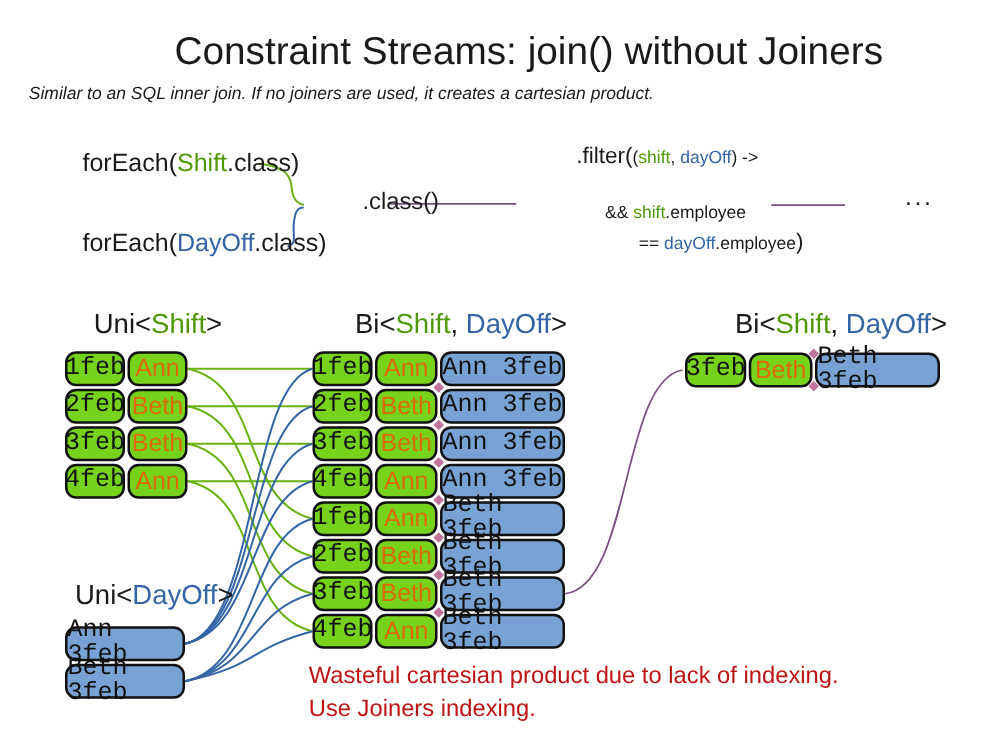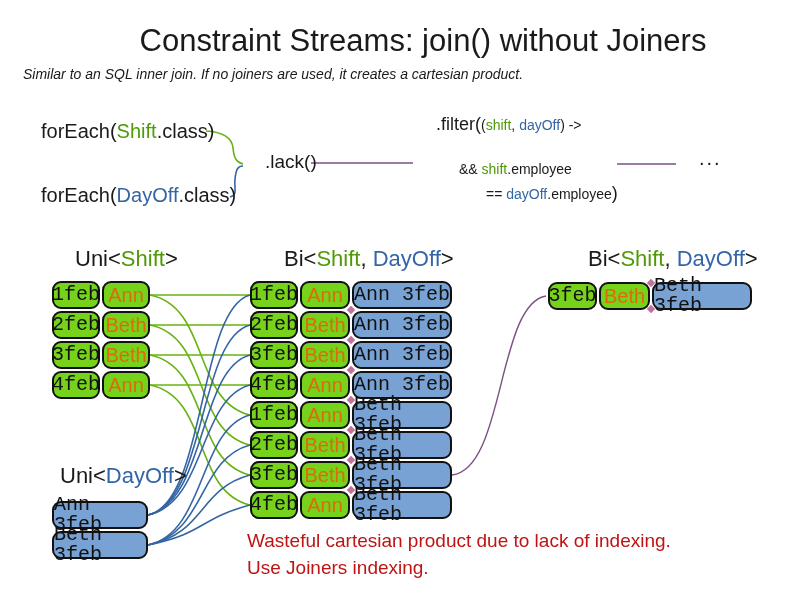--- a/index.html
+++ b/index.html
@@ -14,21 +14,21 @@
   .wire-bracket-green{stroke:var(--green_line);stroke-width:1.6;}
   .wire-bracket-blue{stroke:var(--blue_line);stroke-width:1.6;}
   .wire-purple{stroke:var(--purple_line);stroke-width:1.4;}
   .wire-green{stroke:var(--green_line);stroke-width:1.6;}
   .wire-blue{stroke:var(--blue_line);stroke-width:1.6;}
 
   .txt{position:absolute;white-space:nowrap;color:var(--ink);z-index:4;padding-left:23px;}
   .title{left:0;top:23px;width:800px;text-align:center;font-size:31px;}
   .subtitle{left:0;top:66px;width:800px;text-align:left;font-size:14px;font-style:italic;}
 
-  .code{font-size:14px;}
+  .code{font-size:14px;margin-left:25px;}
   .fe1{left:18px;top:120px;font-size:20px;}
   .fe2{left:18px;top:184px;font-size:20px;}
   .joinlbl{left:242px;top:151px;font-size:19px;}
   .f1{left:413px;top:114px;}
   .f2{left:436px;top:141px;}
   .f3{left:436px;top:161px;}
   .f4{left:463px;top:183px;}
   .big{font-size:18px;}
   .ell{left:676px;top:147px;font-size:20px;letter-spacing:2px;}
 
@@ -86,21 +86,21 @@
       <path d="M148 545 C206 533 198 489 250 475" class="wire-blue"></path>
       <path d="M148 545 C206 533 198 519 250 505" class="wire-blue"></path>
       <path d="M452 475 C505 469 497 304 546 296" class="wire-purple"></path>
     </svg>
 
   <div class="txt title">Constraint Streams: join() without Joiners</div>
   <div class="txt subtitle">Similar to an SQL inner join. If no joiners are used, it creates a cartesian product.</div>
 
   <div class="txt code fe1"><span class="c-ink">forEach(</span><span class="c-green">Shift</span><span class="c-ink">.class)</span></div>
   <div class="txt code fe2"><span class="c-ink">forEach(</span><span class="c-blue">DayOff</span><span class="c-ink">.class)</span></div>
-  <div class="txt code joinlbl">.lack()</div>
+  <div class="txt code joinlbl">.class()</div>
   <div class="txt code f1"><span class="c-ink big">.filter(</span><span class="c-ink">(</span><span class="c-green">shift</span><span class="c-ink">, </span><span class="c-blue">dayOff</span><span class="c-ink">) -&gt;</span></div>
   <div class="txt code f3"><span class="c-ink">&amp;&amp; </span><span class="c-green">shift</span><span class="c-ink">.employee</span></div>
   <div class="txt code f4"><span class="c-ink">== </span><span class="c-blue">dayOff</span><span class="c-ink">.employee</span><span class="c-ink big">)</span></div>
   <div class="txt code ell">...</div>
 
   <div class="txt lbl l-uni-shift"><span class="c-ink">Uni&lt;</span><span class="c-green">Shift</span><span class="c-ink">&gt;</span></div>
   <div class="txt lbl l-bi-pairs"><span class="c-ink">Bi&lt;</span><span class="c-green">Shift</span><span class="c-ink">, </span><span class="c-blue">DayOff</span><span class="c-ink">&gt;</span></div>
   <div class="txt lbl l-bi-result"><span class="c-ink">Bi&lt;</span><span class="c-green">Shift</span><span class="c-ink">, </span><span class="c-blue">DayOff</span><span class="c-ink">&gt;</span></div>
   <div class="txt lbl l-uni-dayoff"><span class="c-ink">Uni&lt;</span><span class="c-blue">DayOff</span><span class="c-ink">&gt;</span></div>
 

